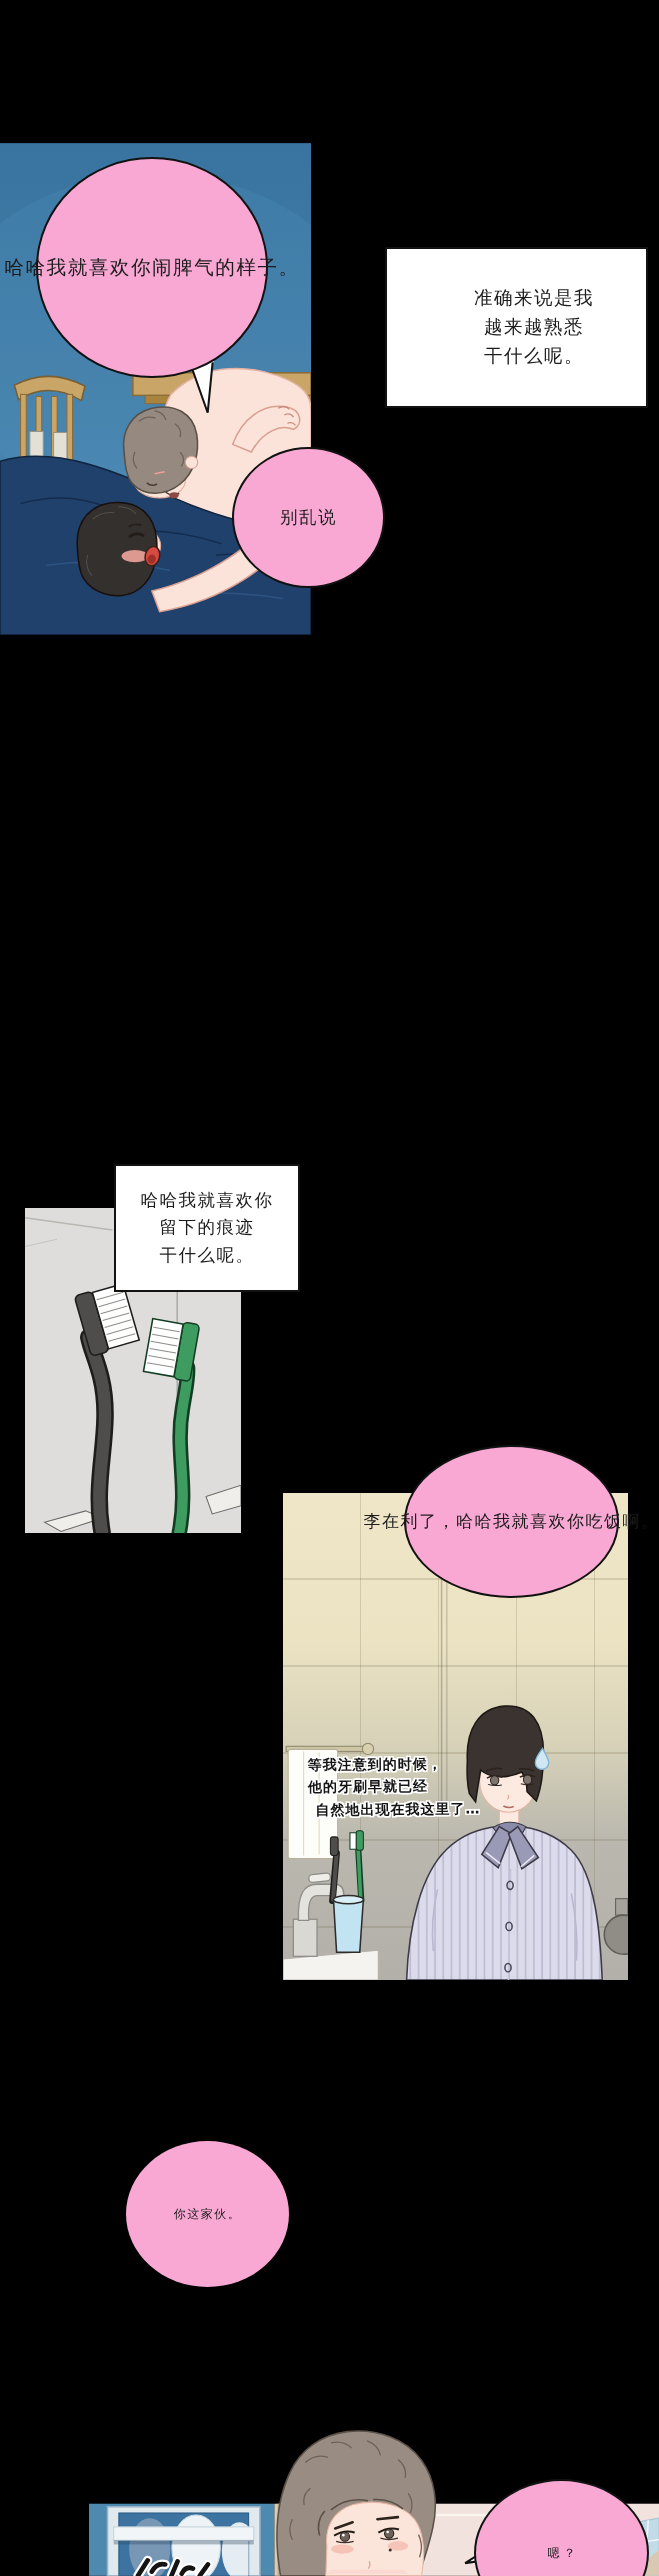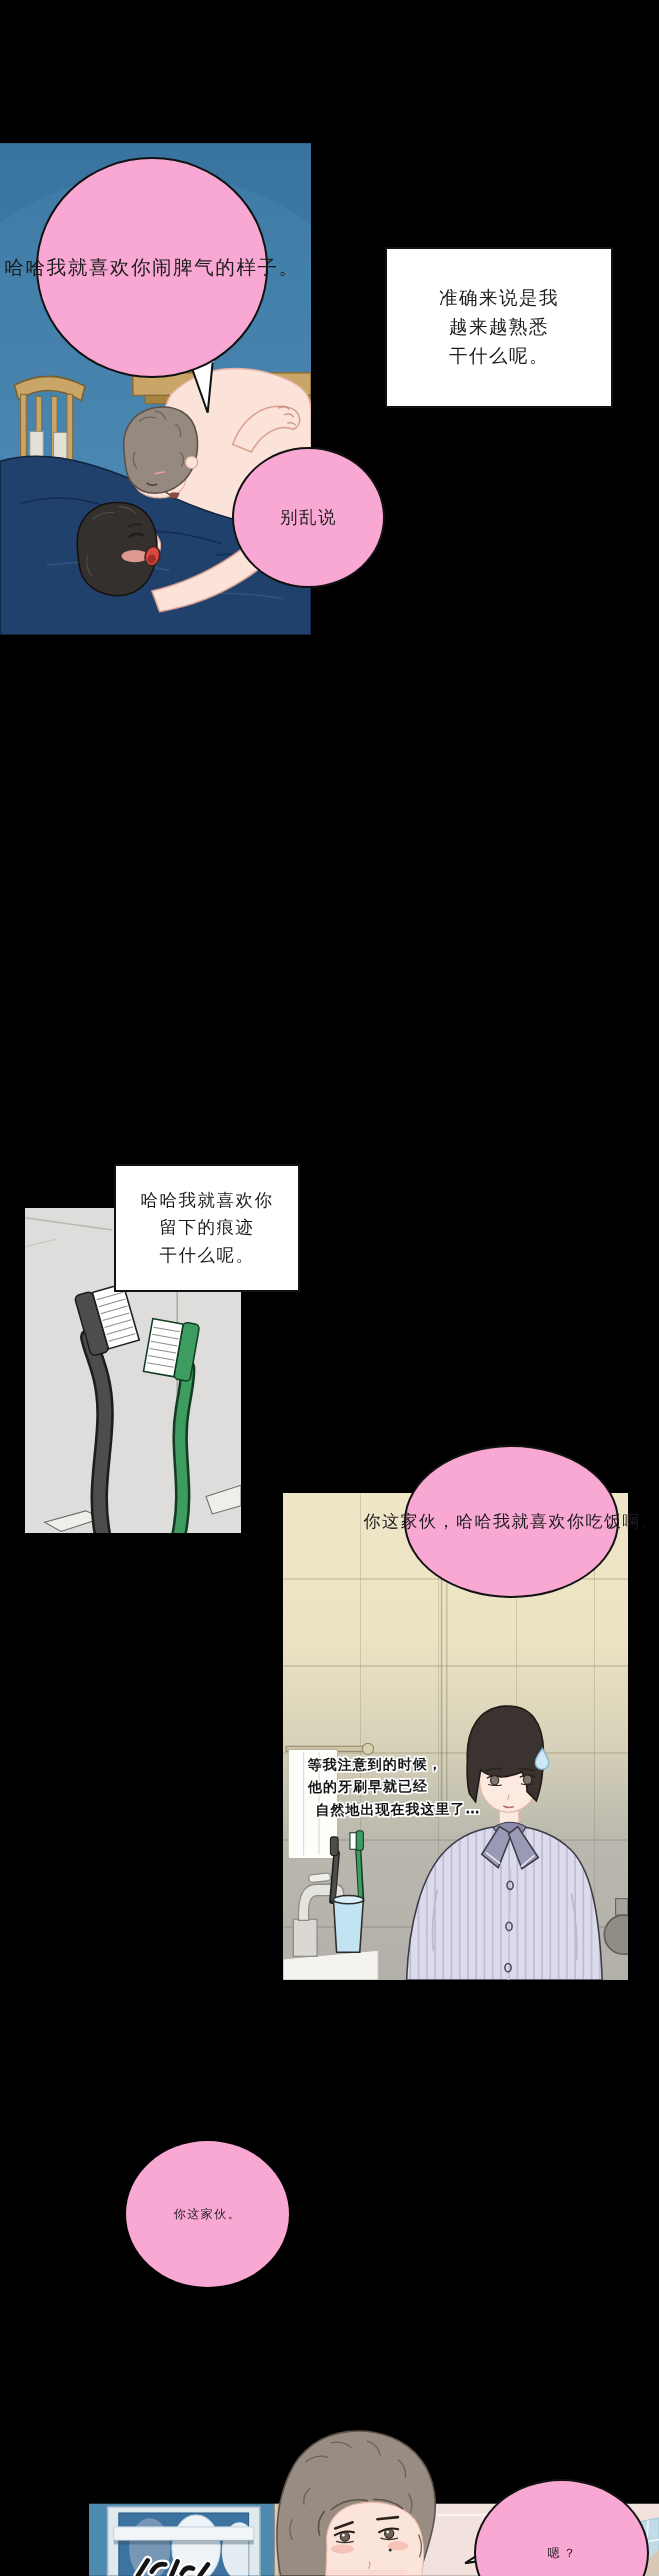--- a/index.html
+++ b/index.html
@@ -133,21 +133,21 @@
 <svg class="tail" style="left:183px;top:355px;" width="36" height="62" viewBox="0 0 70 120">
   <polygon points="12,10 58,10 48,112" fill="#fff" stroke="#121212" stroke-width="4"></polygon>
   <rect x="10" y="0" width="50" height="14" fill="#fff"></rect>
 </svg>
 
 <div class="bubble fs38" style="left:36px;top:157px;width:228px;height:217px;">
   <div class="line">哈哈我就喜欢你</div>
   <div class="line">闹脾气的样子。</div>
 </div>
 
-<div class="narr" style="left:385px;top:247px;width:224px;height:157px;">
+<div class="narr" style="left:385px;top:247px;width:224px;height:157px;padding-left:35px;">
   <div class="line">准确来说是我</div>
   <div class="line">越来越熟悉</div>
   <div class="line">干什么呢。</div>
 </div>
 
 <div class="bubble fs34" style="left:232px;top:447px;width:149px;height:137px;">
   <div class="line">别乱说</div>
 </div>
 
 <div class="panel" style="left:25px;top:1208px;width:216px;height:325px;background:#dedddb;">
@@ -261,21 +261,21 @@
       <path d="M394,698 L422,720 M488,704 L462,726" stroke="#e8e8f2" stroke-width="3" fill="none"></path>
       <path d="M442,730 L438,946" stroke="#c6c5da" stroke-width="3" fill="none"></path>
       <ellipse cx="441" cy="762" rx="6" ry="8" fill="none" stroke="#4a4856" stroke-width="3"></ellipse>
       <ellipse cx="439" cy="842" rx="6" ry="8" fill="none" stroke="#4a4856" stroke-width="3"></ellipse>
       <ellipse cx="437" cy="922" rx="6" ry="8" fill="none" stroke="#4a4856" stroke-width="3"></ellipse>
     </g>
   </svg>
 </div>
 
 <div class="bubble fs33" style="left:404px;top:1445px;width:211px;height:149px;">
-  <div class="line">你这家伙，</div>
+  <div class="line">李在利了，</div>
   <div class="line">哈哈我就喜欢你</div>
   <div class="line">吃饭啊。</div>
 </div>
 
 <div class="caption" style="left:308px;top:1753px;">
   <div class="line">等我注意到的时候，</div>
   <div class="line">他的牙刷早就已经</div>
   <div class="line" style="padding-left:7.2px;">自然地出现在我这里了…</div>
 </div>
 

